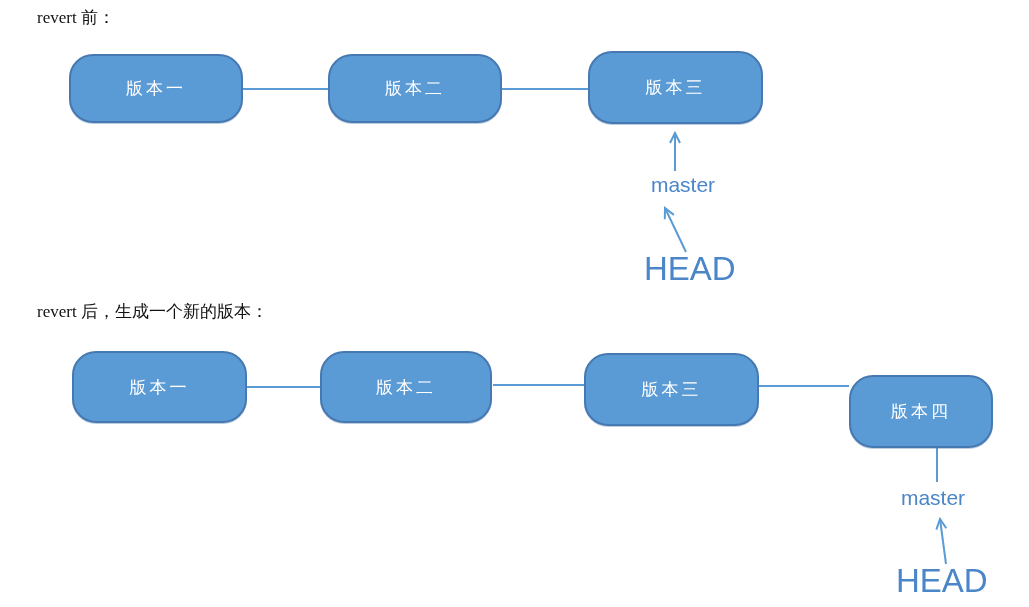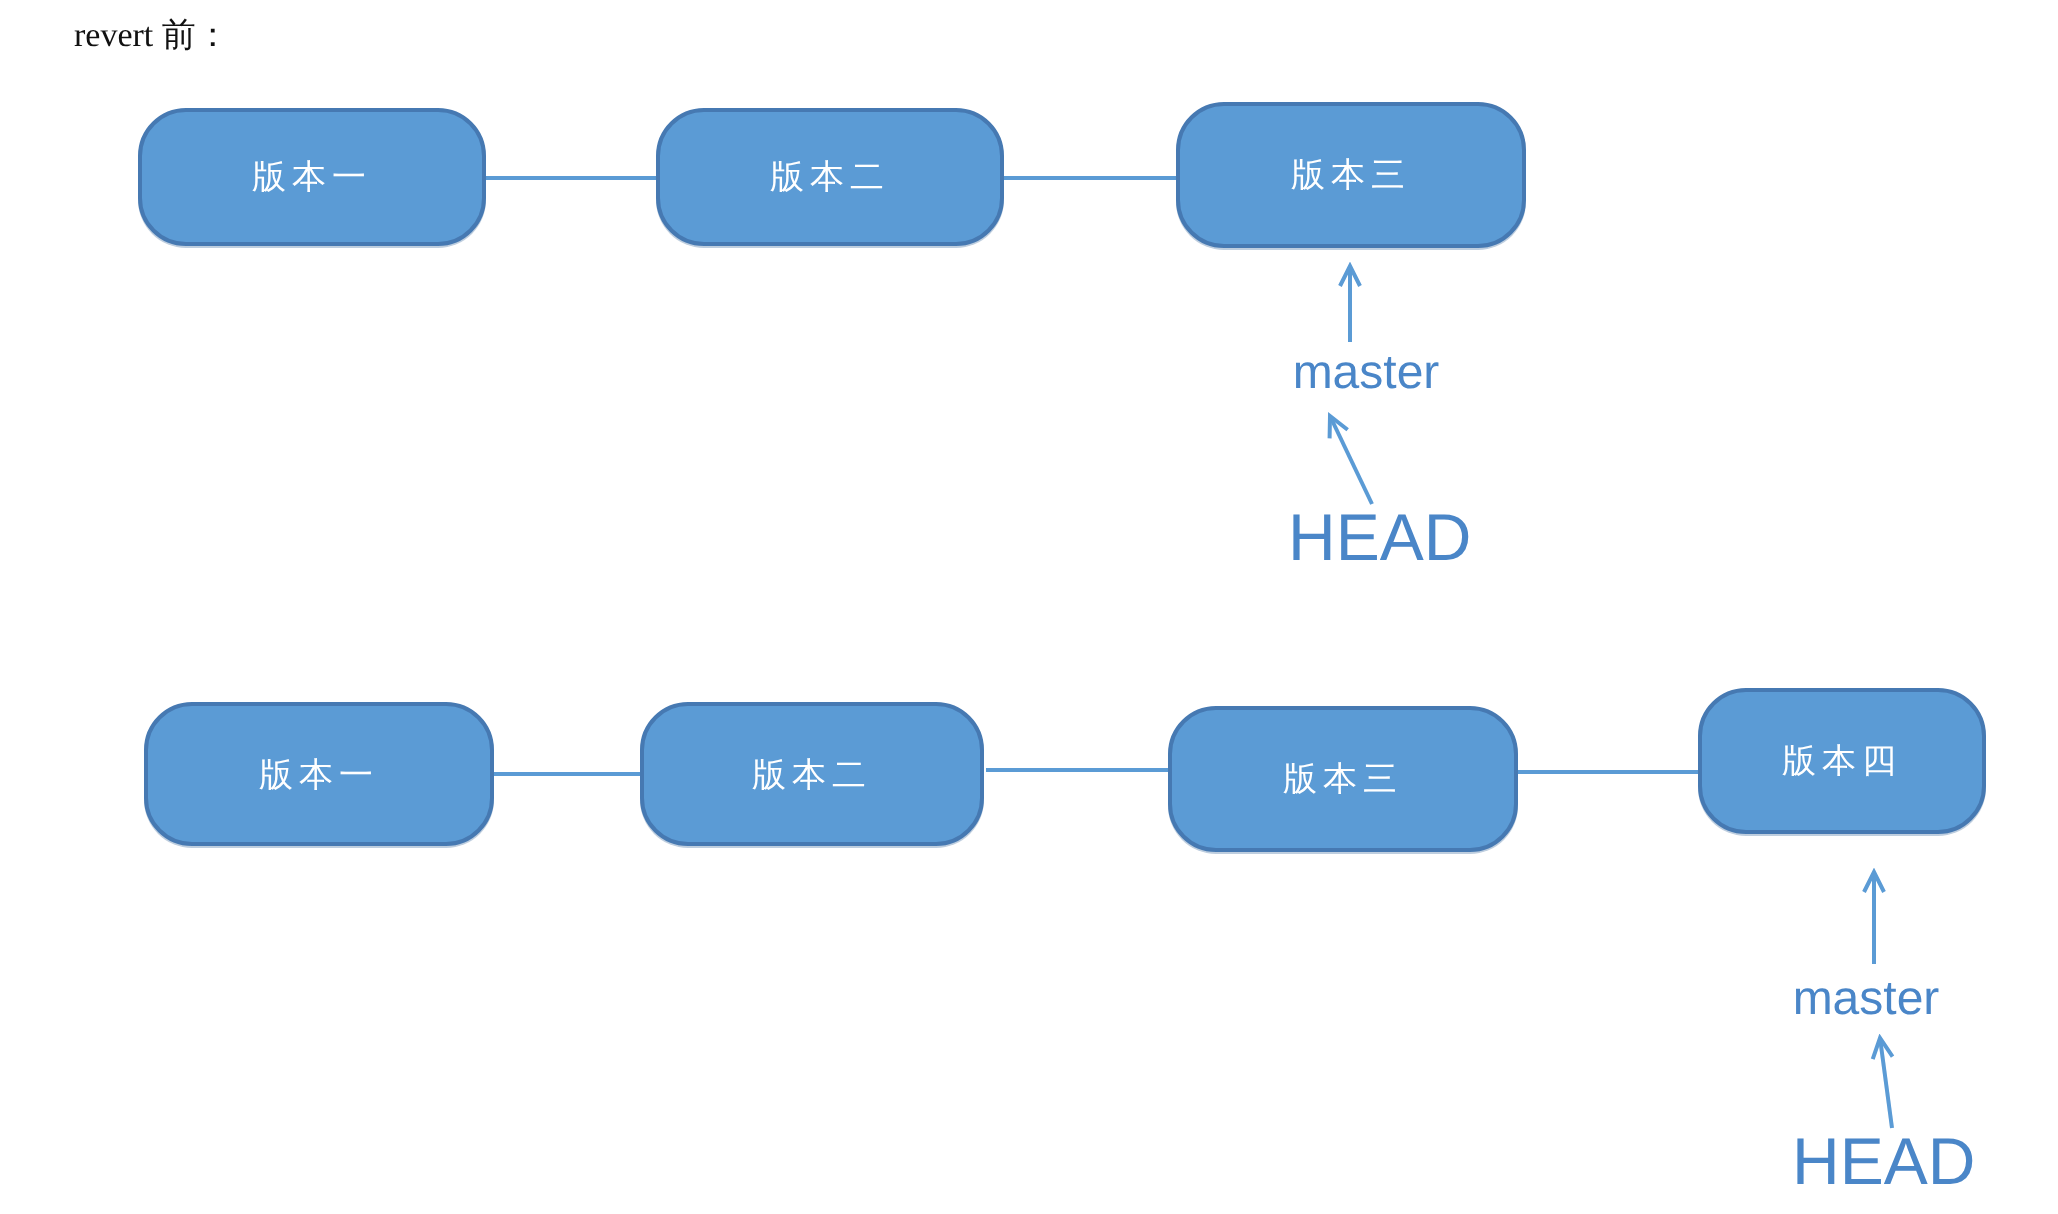--- a/index.html
+++ b/index.html
@@ -38,21 +38,21 @@
     font-family: "Liberation Serif", "DejaVu Serif", serif;
     box-shadow: 0 1px 0 rgba(68, 114, 164, 0.35);
   }
   .blue-label {
     position: absolute;
     color: #4a86c8;
     font-family: "Liberation Sans", sans-serif;
     text-align: center;
     white-space: nowrap;
   }
-  .master-label { font-size: 24px; }
+  .master-label { font-size: 21px; }
   .head-label   { font-size: 33px; }
   #arrow-layer {
     position: absolute;
     left: 0;
     top: 0;
     pointer-events: none;
   }
   #arrow-layer line {
     stroke: #5b9bd5;
     stroke-width: 2;
@@ -88,26 +88,27 @@
   <div class="vbox" style="left:40px; top:54px; width:174px; height:69px;">版本一</div>
 
   <div class="vbox" style="left:299px; top:54px; width:174px; height:69px;">版本二</div>
 
   <div class="vbox" style="left:559px; top:51px; width:175px; height:73px;">版本三</div>
 
   <div class="blue-label master-label" style="left:608px; top:173px; width:92px;">master</div>
 
   <div class="blue-label head-label" style="left:615px; top:250px; width:84px;">HEAD</div>
 
+  <div class="diagram-title" style="left:8px; top:300px;">revert 后，生成一个新的版本：</div>
 
   <div class="vbox" style="left:43px; top:351px; width:175px; height:72px;">版本一</div>
 
   <div class="vbox" style="left:291px; top:351px; width:172px; height:72px;">版本二</div>
 
   <div class="vbox" style="left:555px; top:353px; width:175px; height:73px;">版本三</div>
 
-  <div class="vbox" style="left:820px; top:344px; width:144px; height:73px;">版本四</div>
+  <div class="vbox" style="left:820px; top:375px; width:144px; height:73px;">版本四</div>
 
   <div class="blue-label master-label" style="left:858px; top:486px; width:92px;">master</div>
 
   <div class="blue-label head-label" style="left:867px; top:562px; width:84px;">HEAD</div>
 
 </div>
 
 </body></html>

